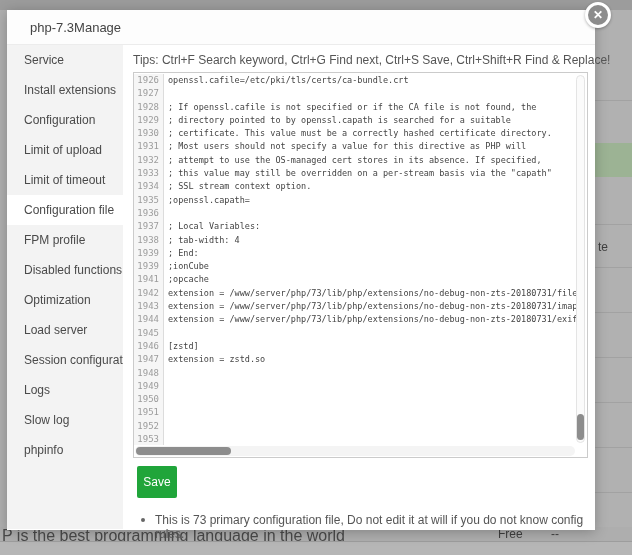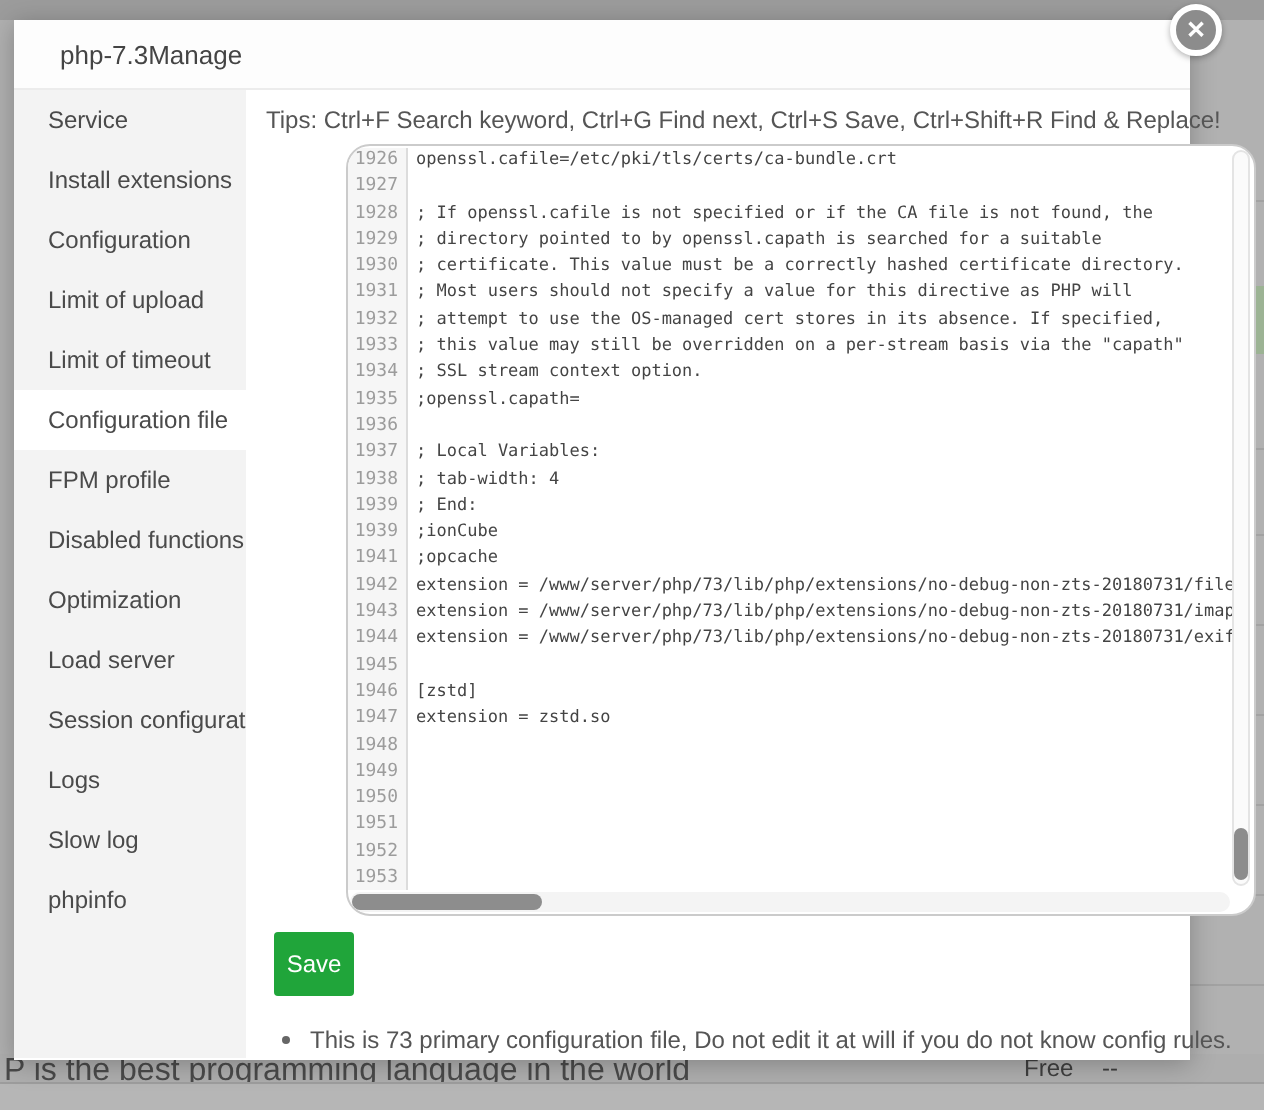--- a/index.html
+++ b/index.html
@@ -11,21 +11,21 @@
   }
 
   
   .bg-topband { position:absolute; left:0; top:0; width:632px; height:10px; background:#9c9c9c; }
   .bg-right { position:absolute; left:595px; top:10px; width:37px; height:545px; background:#b1b1b1; }
   .bg-line { position:absolute; left:0; width:37px; height:1px; background:#a2a2a2; }
   .bg-green { position:absolute; left:0; top:133px; width:37px; height:34px; background:#9cb394; }
   .bg-partial-text { position:absolute; left:3px; top:230px; font-size:12px; color:#3f3f3f; }
   .bg-bottomrow { position:absolute; left:0; top:527px; width:632px; height:14px; background:#aeaeae; overflow:hidden; }
   .bg-bottomrow .cell-name { position:absolute; left:2px; top:0; font-size:16px; color:#4a4a4a; white-space:nowrap; }
-  .bg-bottomrow .cell-free { position:absolute; left:512px; top:0; font-size:12px; color:#3f3f3f; }
+  .bg-bottomrow .cell-free { position:absolute; left:498px; top:0; font-size:12px; color:#3f3f3f; }
   .bg-bottomrow .cell-dash { position:absolute; left:551px; top:0; font-size:12px; color:#3f3f3f; }
   .bg-bottomline { position:absolute; left:0; top:541px; width:632px; height:1px; background:#9d9d9d; }
   .bg-footer { position:absolute; left:0; top:542px; width:632px; height:13px; background:#b6b6b6; }
 
   
   .modal {
     position:absolute; left:7px; top:10px; width:588px; height:520px;
     background:#fff; box-shadow:0 2px 12px rgba(0,0,0,.25);
   }
   .modal-header {
@@ -49,21 +49,21 @@
     font-size:12px; color:#4a4a4a; cursor:pointer; white-space:nowrap; overflow:hidden;
   }
   .sidebar-item.selected { background:#fff; }
 
   
   .main { flex:1; padding:8px 7px 0 10px; position:relative; }
   .tips { font-size:12px; color:#555; line-height:14px; margin-bottom:5px; white-space:nowrap; }
 
   .editor {
     position:relative; width:455px; height:386px;
-    border:1px solid #cbcbcb; border-radius:12px; background:#fff; overflow:hidden;margin-left:40px;
+    border:1px solid #cbcbcb; border-radius:0; background:#fff; overflow:hidden;
   }
   .code-area { position:absolute; left:0; top:1px; right:11px; bottom:12px; overflow:hidden; }
   .code-row { display:flex; height:13.3px; line-height:13.3px; font-family:"DejaVu Sans Mono", monospace; }
   .ln {
     width:30px; flex-shrink:0; background:#f6f6f6; border-right:1px solid #dcdcdc;
     color:#9c9c9c; font-size:9px; text-align:right; padding-right:4px;
   }
   .code { flex:1; color:#444; font-size:8.5px; white-space:pre; overflow:hidden; padding-left:4px; }
 
   .vscroll {

